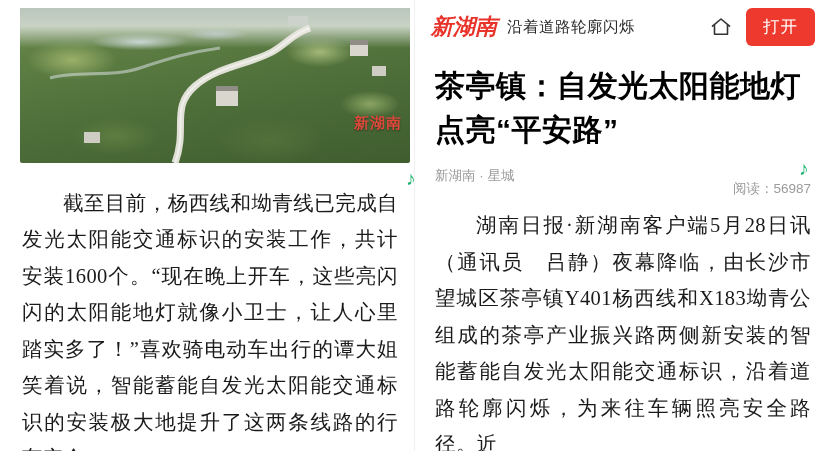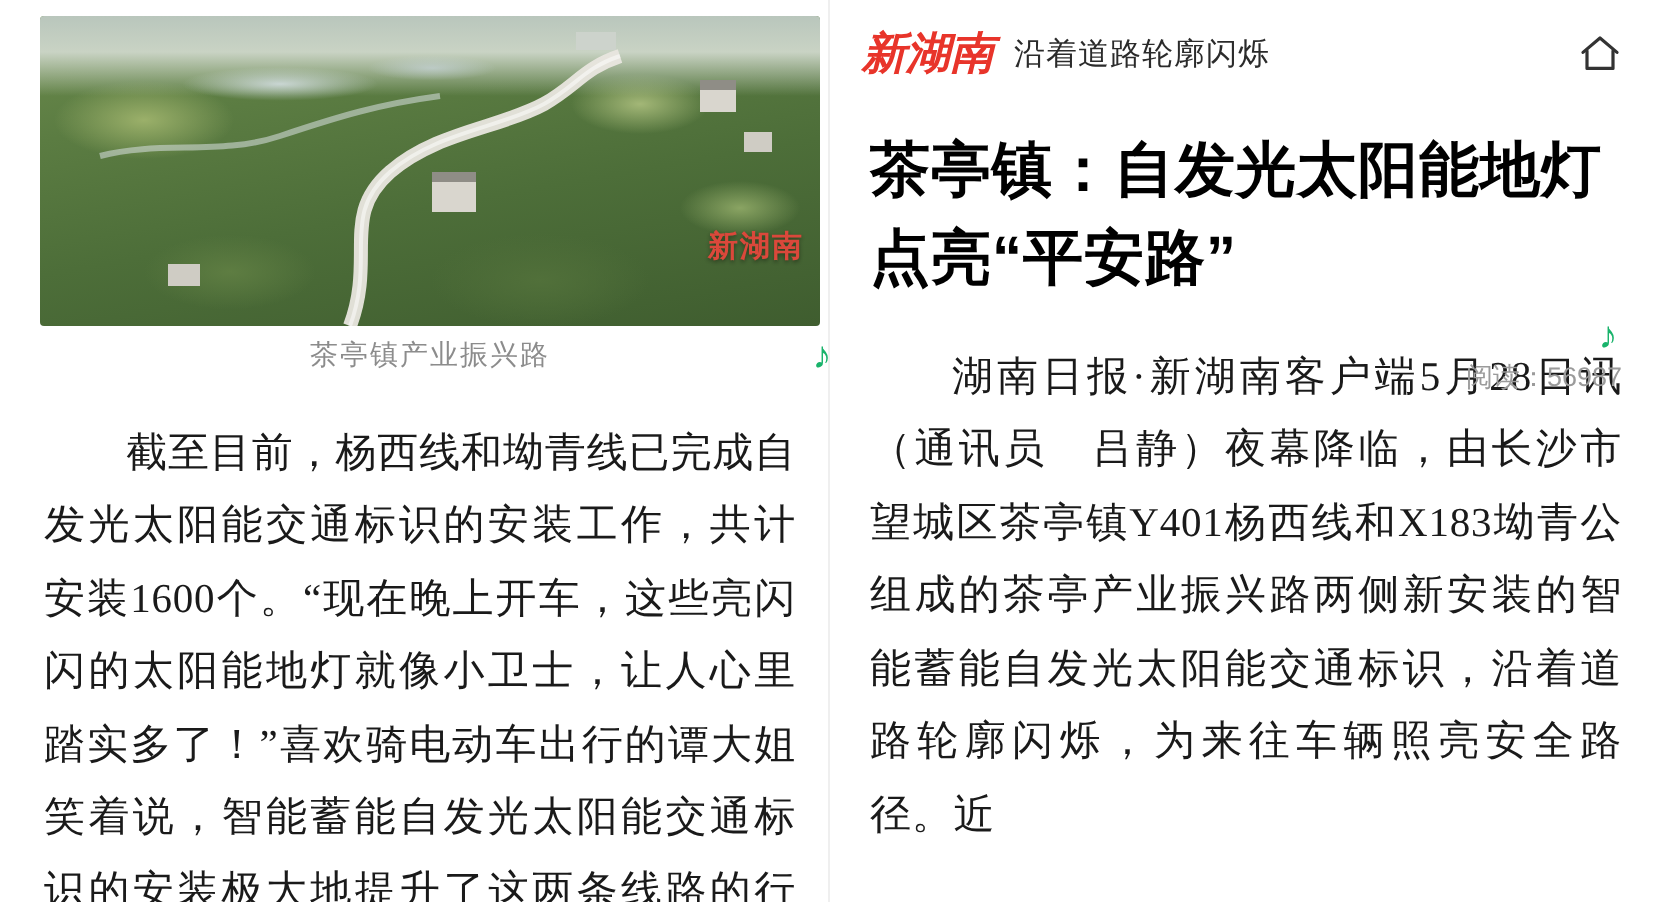--- a/index.html
+++ b/index.html
@@ -221,44 +221,47 @@
         <rect x="330" y="32" width="18" height="5" fill="#8f8d86"></rect>
         <rect x="352" y="58" width="14" height="10" fill="#cfccc4"></rect>
         <rect x="64" y="124" width="16" height="11" fill="#cfccc4"></rect>
         <rect x="268" y="8" width="20" height="9" fill="#cdd3cc"></rect>
       </svg>
 
       <div class="hero-logo">新湖南</div>
       <div class="hero-caption-bar"></div>
     </div>
 
-    <div class="caption">茶亭镇产业振兴路</div>
 
     <div class="left-body">截至目前，杨西线和坳青线已完成自发光太阳能交通标识的安装工作，共计安装1600个。“现在晚上开车，这些亮闪闪的太阳能地灯就像小卫士，让人心里踏实多了！”喜欢骑电动车出行的谭大姐笑着说，智能蓄能自发光太阳能交通标识的安装极大地提升了这两条线路的行车安全</div>
 
     <div class="note-btn-left">♪</div>
   </div>
 
   <div class="right-col">
 
     <div class="topbar">
       <span class="brand-logo">新湖南</span>
       <span class="brand-sub">沿着道路轮廓闪烁</span>
       <span class="topbar-spacer"></span>
       <span class="home-icon">
         <svg width="24" height="24" viewBox="0 0 24 24" fill="none" stroke="#333" stroke-width="1.6" stroke-linejoin="round" stroke-linecap="round">
           <path d="M3.5 11.2 L12 4 L20.5 11.2"></path>
           <path d="M5.5 10.4 V19.2 H18.5 V10.4"></path>
         </svg>
       </span>
+      <button class="open-btn">打开</button>
     </div>
 
     <div class="headline">茶亭镇：自发光太阳能地灯点亮“平安路”</div>
 
     <div class="meta">
+      <div class="meta-row">
+        <span class="meta-left">新湖南 · 星城</span>
+      </div>
       <div class="meta-reads">
         <span>阅读：</span><span>56987</span>
       </div>
     </div>
 
     <div class="right-body">湖南日报·新湖南客户端5月28日讯（通讯员　吕静）夜幕降临，由长沙市望城区茶亭镇Y401杨西线和X183坳青公组成的茶亭产业振兴路两侧新安装的智能蓄能自发光太阳能交通标识，沿着道路轮廓闪烁，为来往车辆照亮安全路径。近</div>
 
     <div class="note-btn-right">♪</div>
   </div>
 

